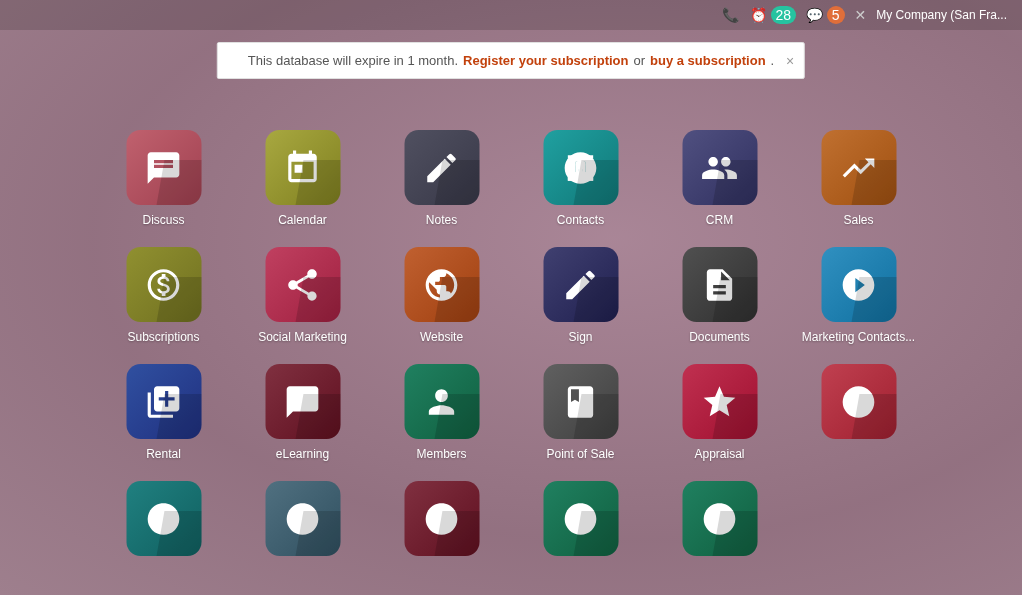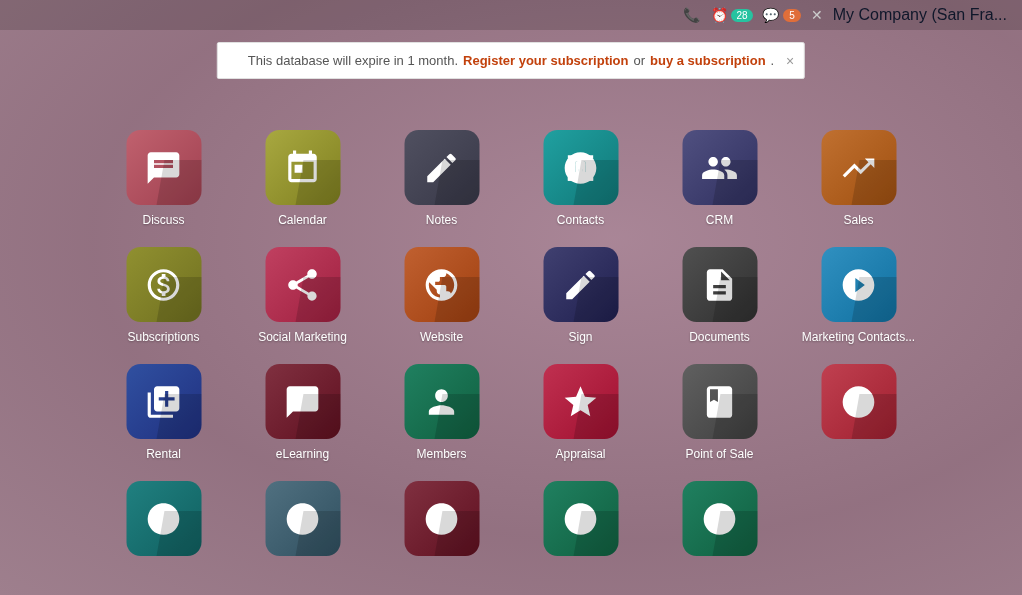--- a/index.html
+++ b/index.html
@@ -32,32 +32,32 @@
       gap: 10px;
       padding: 0 15px;
       background: rgba(0,0,0,0.15);
       width: 100%;
       justify-content: flex-end;
     }
     .top-bar-badge {
       background: #26c3a0;
       color: white;
       border-radius: 10px;
-      font-size: 10px;
+      font-size: 14px;
       padding: 1px 5px;
       min-width: 18px;
       text-align: center;
       display: inline-block;
     }
     .top-bar-badge.orange {
       background: #e06e3a;
     }
     .top-bar-company {
-      color: #0f172a;
-      font-size: 16px;
+      color: #ffffff;
+      font-size: 12px;
     }
     .top-bar-x {
       color: #ccc;
       font-size: 14px;
       cursor: pointer;
     }
     .top-bar-item {
       display: flex;
       align-items: center;
       gap: 3px;
@@ -329,36 +329,36 @@
     </div>
     <div class="app-item">
       <div class="app-icon icon-members">
         <svg viewBox="0 0 24 24">
           <path d="M12 12c2.21 0 4-1.79 4-4s-1.79-4-4-4-4 1.79-4 4 1.79 4 4 4zm0 2c-2.67 0-8 1.34-8 4v2h16v-2c0-2.66-5.33-4-8-4z"></path>
         </svg>
       </div>
       <span class="app-label">Members</span>
     </div>
     <div class="app-item">
+      <div class="app-icon icon-pos">
+        <svg viewBox="0 0 24 24">
+          <path d="M18 2H6c-1.1 0-2 .9-2 2v16c0 1.1.9 2 2 2h12c1.1 0 2-.9 2-2V4c0-1.1-.9-2-2-2zM6 4h5v8l-2.5-1.5L6 12V4z"></path>
+        </svg>
+      </div>
+      <span class="app-label">Point of Sale</span>
+    </div>
+    <div class="app-item">
       <div class="app-icon icon-appraisal">
         <svg viewBox="0 0 24 24">
           <path d="M12 17.27L18.18 21l-1.64-7.03L22 9.24l-7.19-.61L12 2 9.19 8.63 2 9.24l5.46 4.73L5.82 21z"></path>
         </svg>
       </div>
       <span class="app-label">Appraisal</span>
     </div>
     <div class="app-item">
-      <div class="app-icon icon-pos">
-        <svg viewBox="0 0 24 24">
-          <path d="M18 2H6c-1.1 0-2 .9-2 2v16c0 1.1.9 2 2 2h12c1.1 0 2-.9 2-2V4c0-1.1-.9-2-2-2zM6 4h5v8l-2.5-1.5L6 12V4z"></path>
-        </svg>
-      </div>
-      <span class="app-label">Point of Sale</span>
-    </div>
-    <div class="app-item">
       <div class="app-icon icon-bottom1">
         <svg viewBox="0 0 24 24">
           <path d="M12 2C6.48 2 2 6.48 2 12s4.48 10 10 10 10-4.48 10-10S17.52 2 12 2z"></path>
         </svg>
       </div>
       <span class="app-label"></span>
     </div>
     <div class="app-item">
       <div class="app-icon icon-bottom2">
         <svg viewBox="0 0 24 24">

